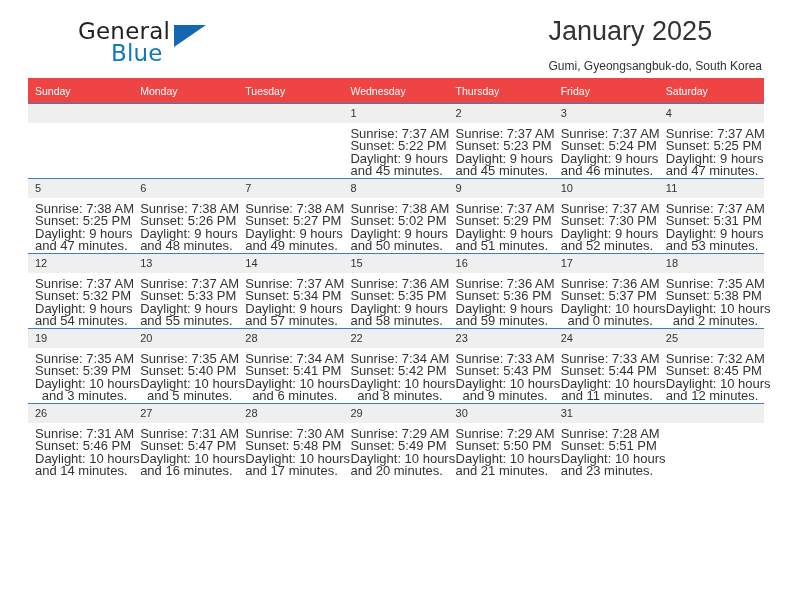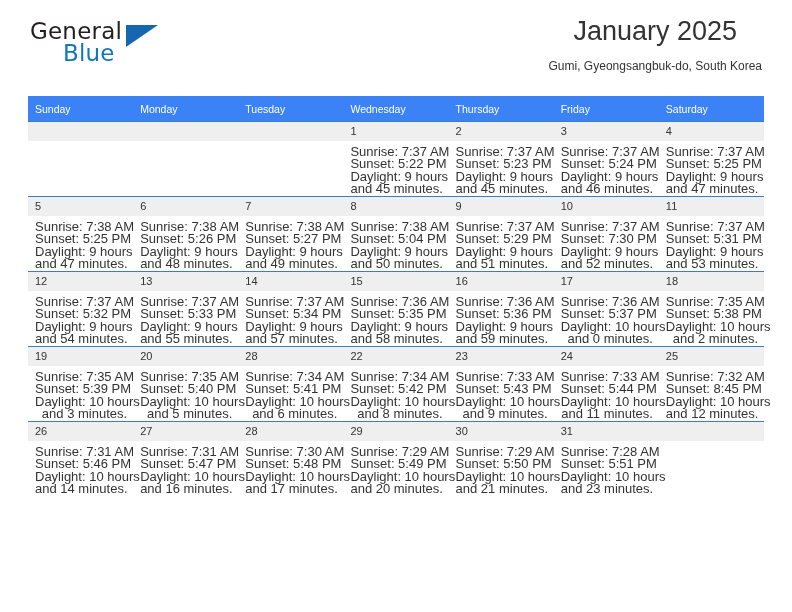--- a/index.html
+++ b/index.html
@@ -17,21 +17,22 @@
   .page {
     position: relative;
     width: 792px;
     height: 612px;
     box-sizing: border-box;
     padding: 0 28px;
   }
   
   .header {
     position: relative;
-    height: 96px;
+    height: 78px;
+    margin-left: 48px;
   }
   .brand {
     position: absolute;
     left: 2px;
     top: 18px;
     width: 180px;
     height: 52px;
   }
   .brand-general {
     position: absolute;
@@ -57,21 +58,21 @@
     top: 7px;
     width: 0;
     height: 0;
     border-left: 32px solid #1568b0;
     border-bottom: 22px solid transparent;
   }
   .title-block {
     position: absolute;
     right: 2px;
     top: 14px;
-    text-align: center;
+    text-align: left;
   }
   .cal-title {
     font-size: 27px;
     color: #333333;
     font-weight: normal;
     line-height: 34px;
     white-space: nowrap;
   }
   .cal-subtitle {
     font-size: 12px;
@@ -80,21 +81,21 @@
     margin-top: 7px;
     white-space: nowrap;
   }
   
   .calendar {
     width: 736px;
     border-collapse: collapse;
     table-layout: fixed;
   }
   .calendar th {
-    background: #3b82f6;
+    background: #ef4444;
     color: #ffffff;
     font-size: 10.5px;
     font-weight: normal;
     text-align: left;
     padding: 6px 0 6px 7px;
     height: 13px;
     border: none;
   }
   .calendar td {
     vertical-align: top;
@@ -228,21 +229,21 @@
               <div>Sunrise: 7:38 AM</div>
               <div>Sunset: 5:27 PM</div>
               <div>Daylight: 9 hours</div>
               <div>and 49 minutes.</div>
             </div>
           </td>
           <td>
             <div class="daynum">8</div>
             <div class="details">
               <div>Sunrise: 7:38 AM</div>
-              <div>Sunset: 5:04 PM</div>
+              <div>Sunset: 5:02 PM</div>
               <div>Daylight: 9 hours</div>
               <div>and 50 minutes.</div>
             </div>
           </td>
           <td>
             <div class="daynum">9</div>
             <div class="details">
               <div>Sunrise: 7:37 AM</div>
               <div>Sunset: 5:29 PM</div>
               <div>Daylight: 9 hours</div>

